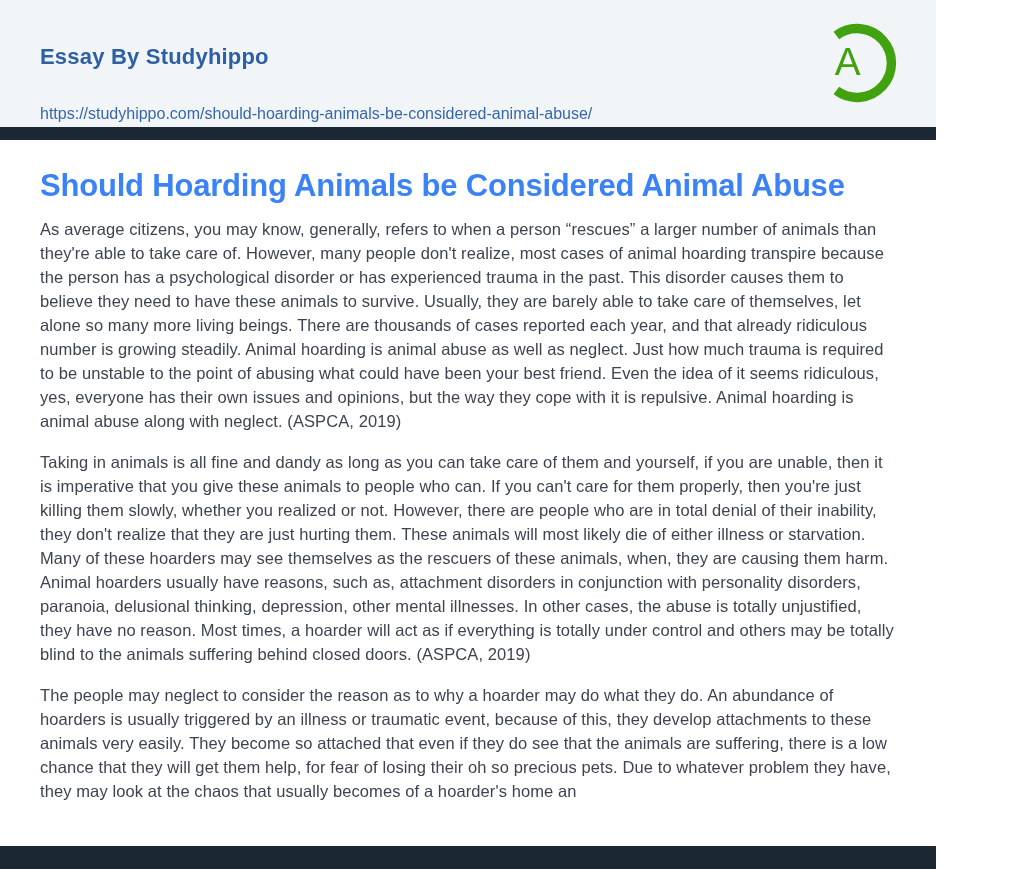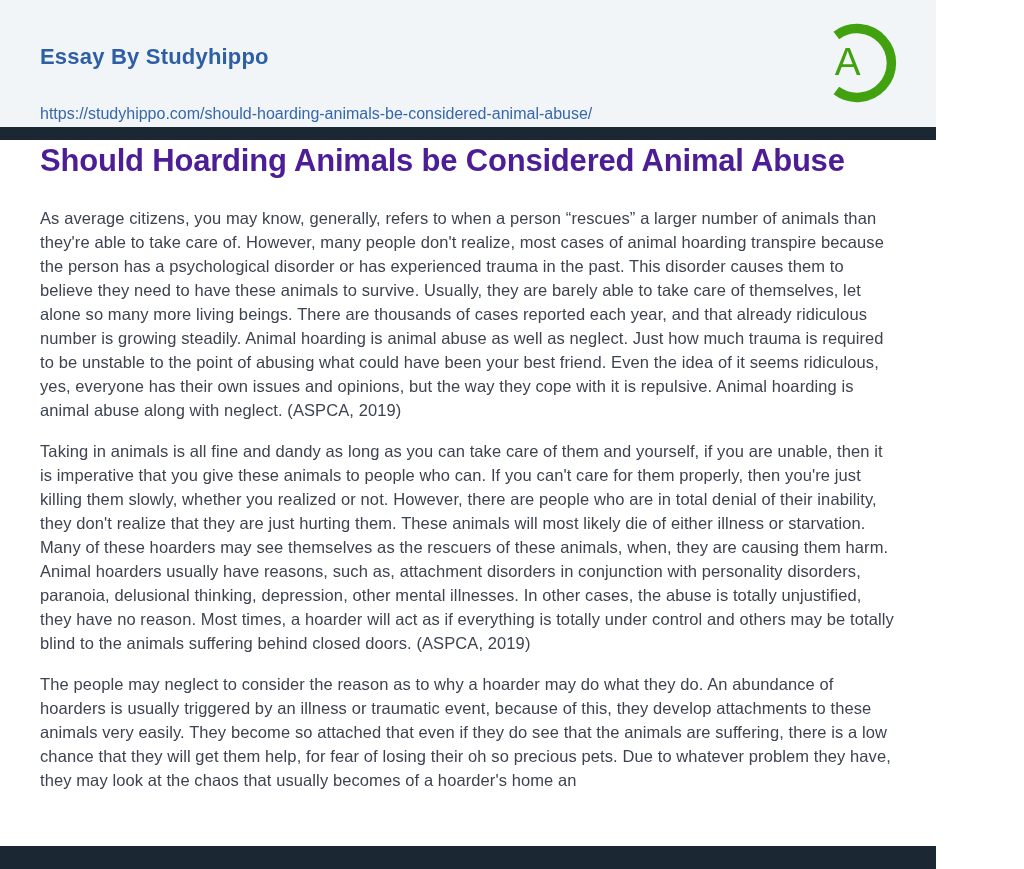--- a/index.html
+++ b/index.html
@@ -60,30 +60,30 @@
     width: 100%;
     height: 23px;
     background: #1c2734;
   }
 
   
   .article {
     padding: 0 39px 0 40px;
   }
   .essay-title {
-    margin-top: 3px;
+    margin-top: 28px;
     max-width: 920px;
     font-size: 31px;
     line-height: 1.16;
     font-weight: 700;
-    color: #4c1d95;
+    color: #3b82f6;
     letter-spacing: -0.2px;
   }
   .essay-title .title-inner { display: inline-block; max-width: 860px; }
-  .essay-body { margin-top: 27px; }
+  .essay-body { margin-top: 13px; }
   .essay-paragraph {
     font-size: 16.5px;
     line-height: 24px;
     color: #3d4450;
     margin-bottom: 17px;
     letter-spacing: 0.1px;
   }
 </style>
 </head>
 <body>

